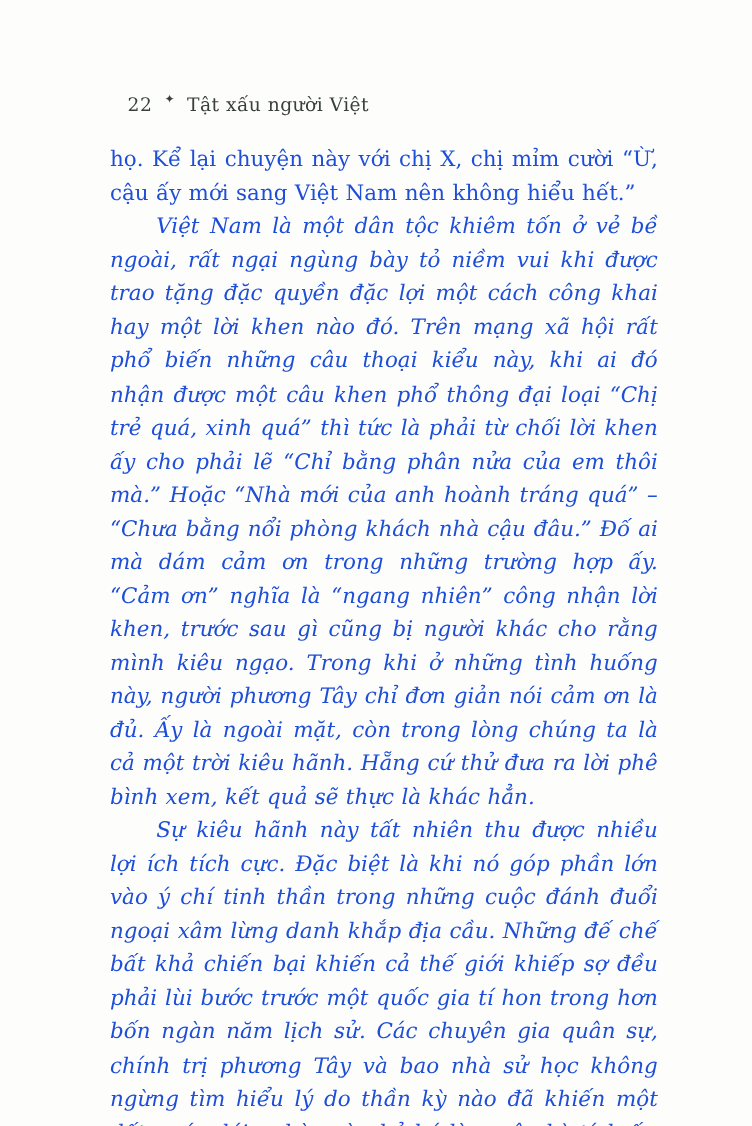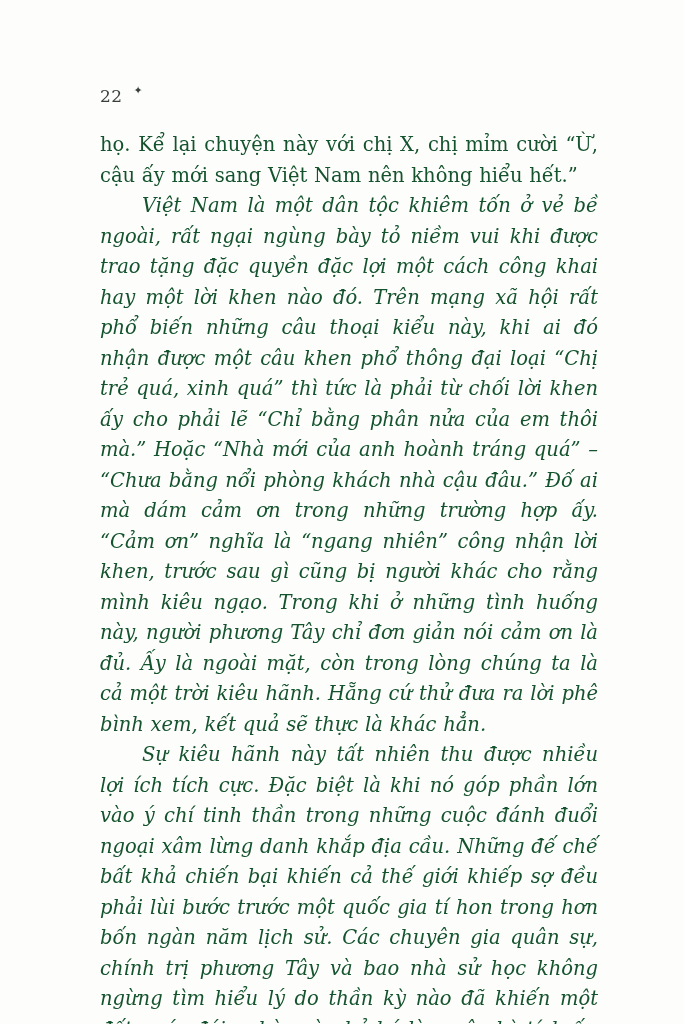--- a/index.html
+++ b/index.html
@@ -21,48 +21,50 @@
     color: #39403b;
   }
   .running-header {
     display: flex;
     align-items: flex-start;
     gap: 11px;
     font-size: 17px;
     letter-spacing: 0.4px;
     color: #39403b;
     margin-bottom: 24px;
+    margin-left: 16px;
   }
   .running-header .sep {
     font-size: 11px;
     position: relative;
     top: -2px;
     color: #39403b;
   }
   .body-text p {
     margin: 0;
     font-size: 19.5px;
     line-height: 30.5px;
     text-align: justify;
-    color: #14532d;
+    color: #1d4ed8;
     word-spacing: 0.5px;
   }
   .body-text p.indent {
     text-indent: 42px;
     font-style: italic;
   }
 </style>
 </head>
 <body>
 
 <div class="page">
 
   <div class="running-header">
     <span>22</span>
     <span class="sep">✦</span>
+    <span>Tật xấu người Việt</span>
   </div>
 
   <div class="body-text">
     <p>họ. Kể lại chuyện này với chị X, chị mỉm cười “Ừ, cậu ấy mới sang Việt Nam nên không hiểu hết.”</p>
     <p class="indent">Việt Nam là một dân tộc khiêm tốn ở vẻ bề ngoài, rất ngại ngùng bày tỏ niềm vui khi được trao tặng đặc quyền đặc lợi một cách công khai hay một lời khen nào đó. Trên mạng xã hội rất phổ biến những câu thoại kiểu này, khi ai đó nhận được một câu khen phổ thông đại loại “Chị trẻ quá, xinh quá” thì tức là phải từ chối lời khen ấy cho phải lẽ “Chỉ bằng phân nửa của em thôi mà.” Hoặc “Nhà mới của anh hoành tráng quá” – “Chưa bằng nổi phòng khách nhà cậu đâu.” Đố ai mà dám cảm ơn trong những trường hợp ấy. “Cảm ơn” nghĩa là “ngang nhiên” công nhận lời khen, trước sau gì cũng bị người khác cho rằng mình kiêu ngạo. Trong khi ở những tình huống này, người phương Tây chỉ đơn giản nói cảm ơn là đủ. Ấy là ngoài mặt, còn trong lòng chúng ta là cả một trời kiêu hãnh. Hẵng cứ thử đưa ra lời phê bình xem, kết quả sẽ thực là khác hẳn.</p>
     <p class="indent">Sự kiêu hãnh này tất nhiên thu được nhiều lợi ích tích cực. Đặc biệt là khi nó góp phần lớn vào ý chí tinh thần trong những cuộc đánh đuổi ngoại xâm lừng danh khắp địa cầu. Những đế chế bất khả chiến bại khiến cả thế giới khiếp sợ đều phải lùi bước trước một quốc gia tí hon trong hơn bốn ngàn năm lịch sử. Các chuyên gia quân sự, chính trị phương Tây và bao nhà sử học không ngừng tìm hiểu lý do thần kỳ nào đã khiến một đất nước đói nghèo và nhỏ bé làm nên kỳ tích ấy, nhưng họ đã phần nhiều bỏ qua tính cách ẩn trong</p>
   </div>
 
 </div>
 

